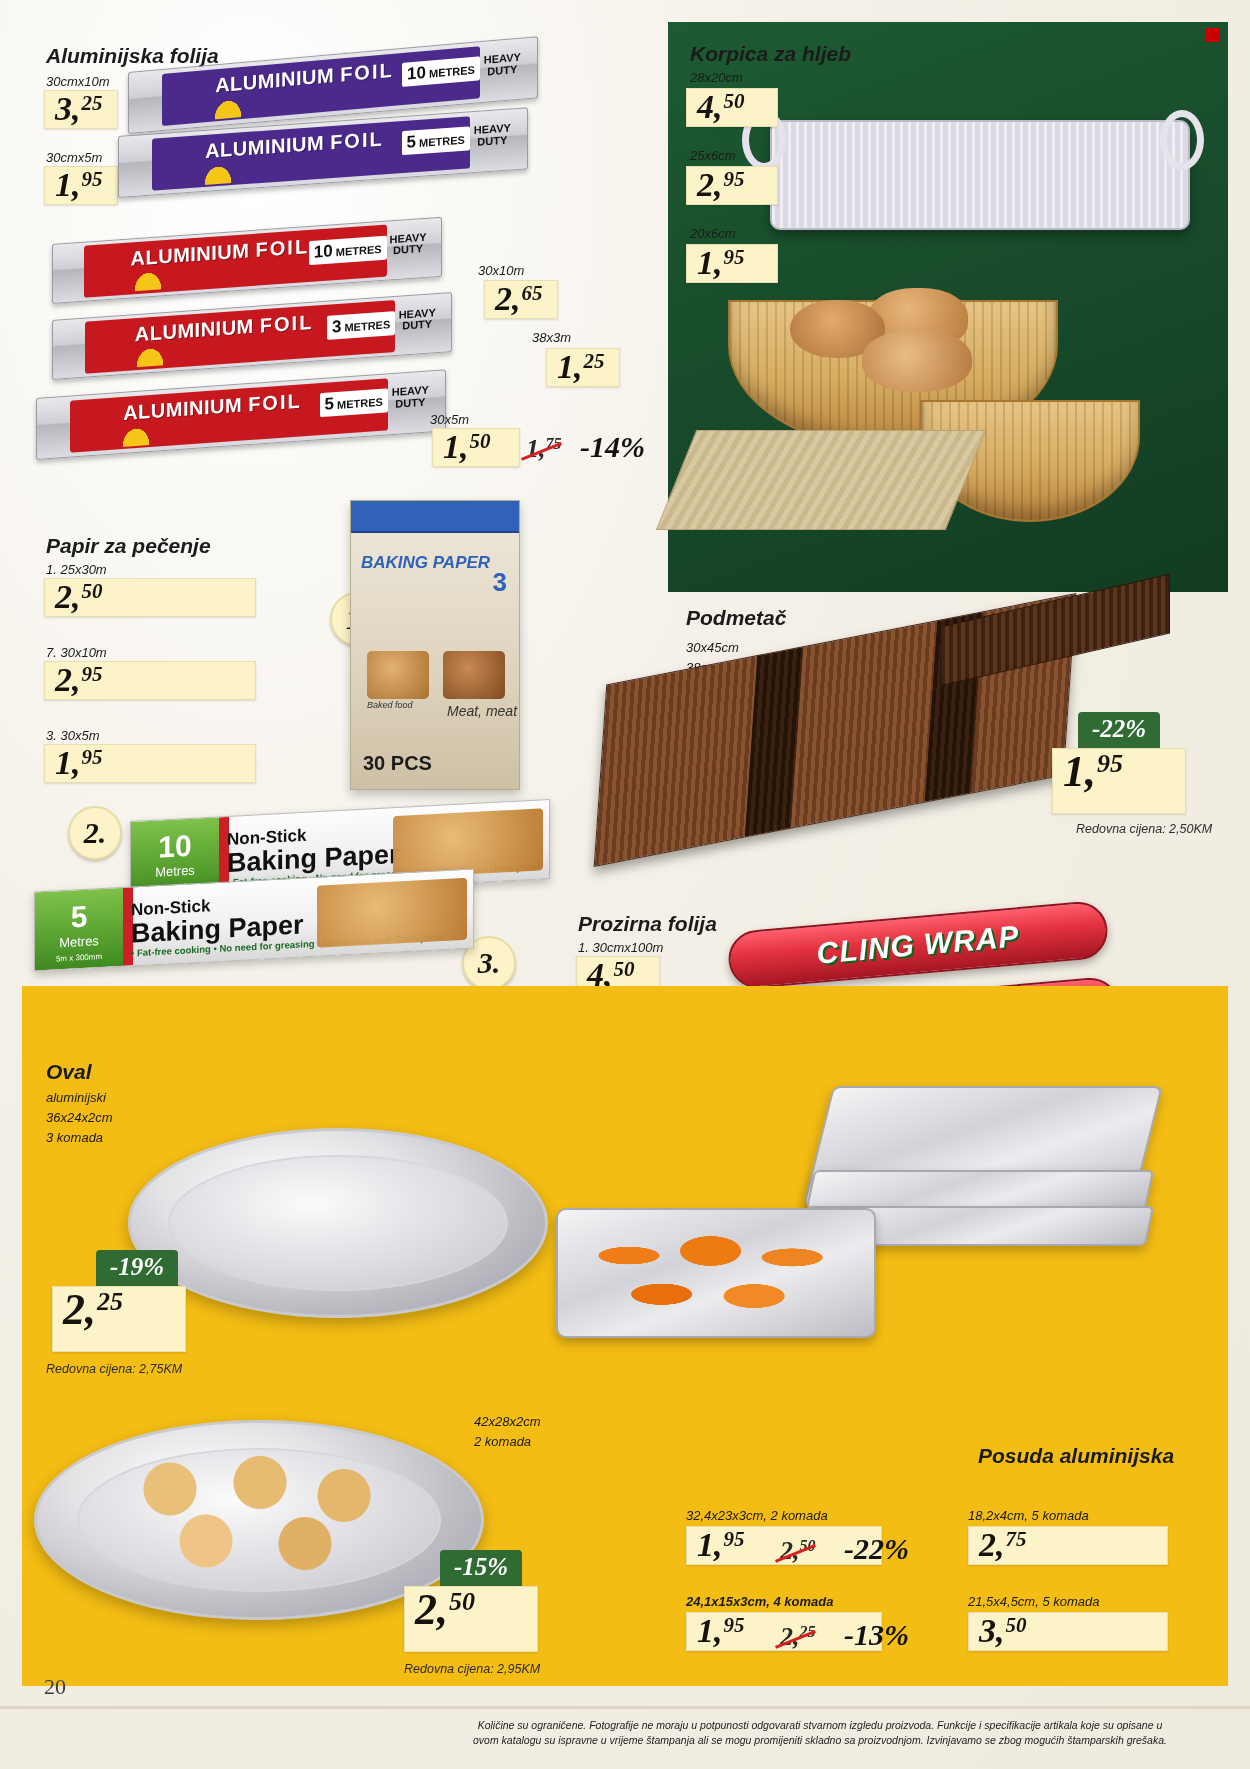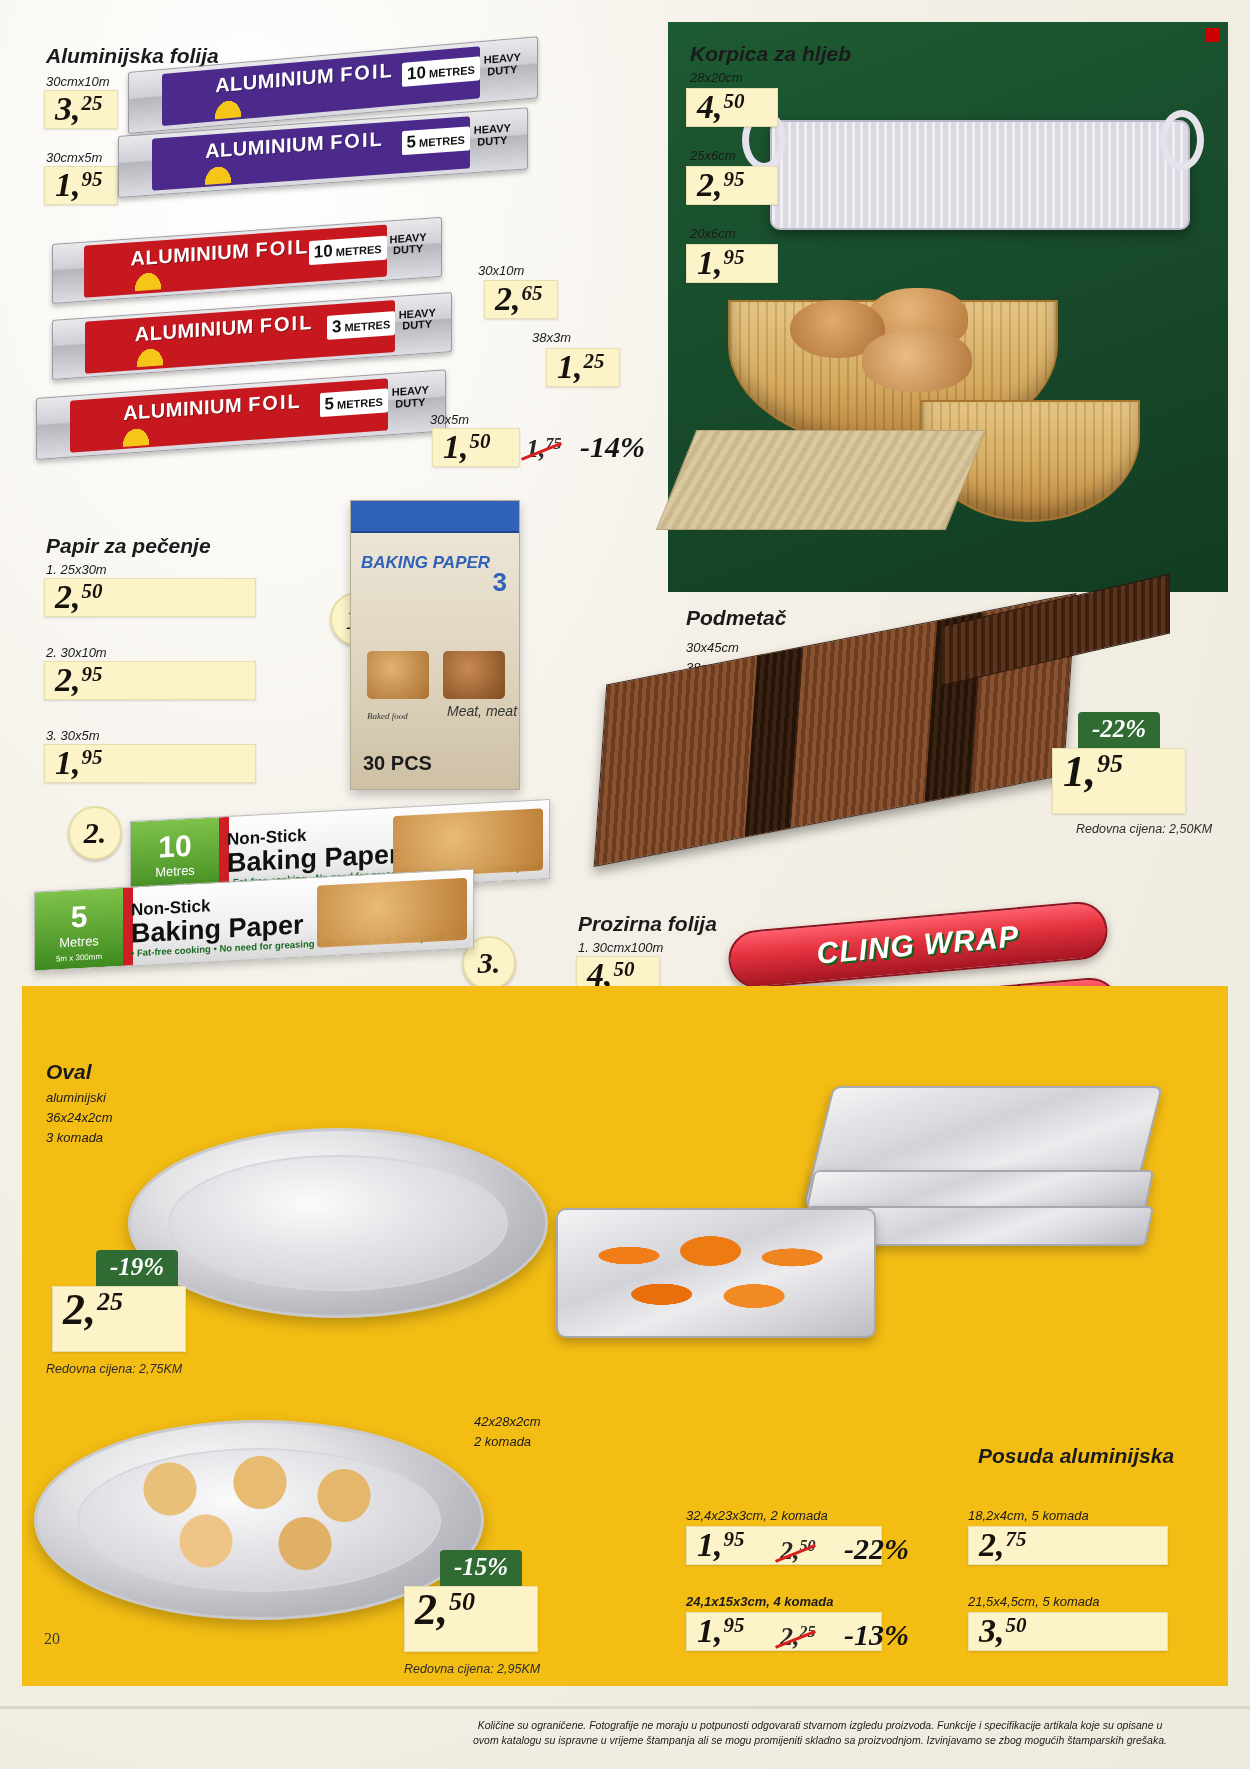--- a/index.html
+++ b/index.html
@@ -233,23 +233,23 @@
     left: 470px; top: 1718px;
     width: 700px;
     font-style: italic;
     font-size: 10.5px;
     line-height: 1.45;
     color: #1c1c1c;
     text-align: center;
   }
   .page-num {
     position: absolute;
-    left: 44px; top: 1630px;
+    left: 44px; top: 1674px;
     font-family: "Liberation Serif", serif;
-    font-size: 16px;
+    font-size: 22px;
     color: #3a3a3a;
   }
   .footer-rule {
     position: absolute;
     left: 0; top: 1706px; width: 1250px; height: 3px;
     background: #dcd6c4;
   }
   
   .cling {
     position: absolute;
@@ -496,21 +496,21 @@
   </div>
   <div class="discount" style="left:580px;top:430px;">-14%</div>
 
   <div class="sect-title" style="left:46px;top:534px;">Papir za pečenje</div>
   <div class="size-label" style="left:46px;top:562px;">1. 25x30m</div>
   <div class="price-box wide" style="left:44px;top:578px;width:212px;">
     <span class="int">2,</span>
     <span class="dec">50</span>
   </div>
 
-  <div class="size-label" style="left:46px;top:645px;">2. 30x10m</div>
+  <div class="size-label" style="left:46px;top:645px;">7. 30x10m</div>
   <div class="price-box wide" style="left:44px;top:661px;width:212px;">
     <span class="int">2,</span>
     <span class="dec">95</span>
   </div>
 
   <div class="size-label" style="left:46px;top:728px;">3. 30x5m</div>
   <div class="price-box wide" style="left:44px;top:744px;width:212px;">
     <span class="int">1,</span>
     <span class="dec">95</span>
   </div>
@@ -518,21 +518,21 @@
   <div class="num-circle" style="left:330px;top:592px;">1.</div>
   <div class="num-circle" style="left:68px;top:806px;">2.</div>
   <div class="num-circle" style="left:462px;top:936px;">3.</div>
 
   <div style="position:absolute;left:350px;top:500px;width:170px;height:290px;background:linear-gradient(180deg,#efe9dc 0%,#ded3bd 60%,#cdc0a5 100%);border:1px solid #b6ab93;box-shadow:0 5px 10px rgba(0,0,0,.22);">
     <div style="position:absolute;left:0;top:0;right:0;height:32px;background:#2f62b8;border-bottom:2px solid #21458a;"></div>
     <div style="position:absolute;left:10px;top:52px;color:#2f62b8;font-weight:bold;font-size:17px;font-style:italic;">BAKING PAPER</div>
     <div style="position:absolute;right:12px;top:66px;color:#2f62b8;font-weight:bold;font-size:26px;">3</div>
     <div style="position:absolute;left:16px;top:150px;width:62px;height:48px;border-radius:5px;background:radial-gradient(circle at 40% 35%,#e2b171,#a9702f);"></div>
     <div style="position:absolute;left:92px;top:150px;width:62px;height:48px;border-radius:5px;background:radial-gradient(circle at 40% 35%,#c98a55,#7e4a1d);"></div>
-    <div style="position:absolute;left:16px;top:210px;font-size:9px;font-style:italic;color:#333;font-family:Liberation Serif, serif;">Baked food</div>
+    <div style="position:absolute;left:16px;top:199px;font-size:9px;font-style:italic;color:#333;">Baked food</div>
     <div style="position:absolute;left:96px;top:202px;font-size:14px;font-style:italic;color:#333;">Meat, meat</div>
     <div style="position:absolute;left:12px;bottom:14px;font-weight:bold;font-size:20px;color:#1b1b1b;">30 PCS</div>
   </div>
 
   <div class="bakebox" style="left:130px;top:810px;width:420px;height:80px;transform:skewY(-3deg);">
     <div class="green-end">
       <span class="big">10</span>
       <span class="small">Metres</span>
       <span class="tiny">10m x 300mm</span>
     </div>

